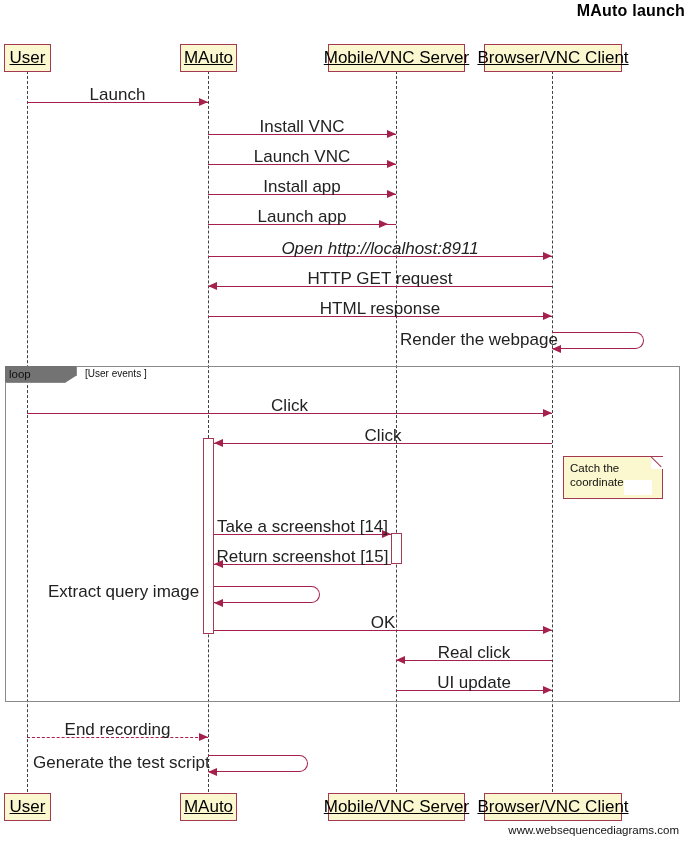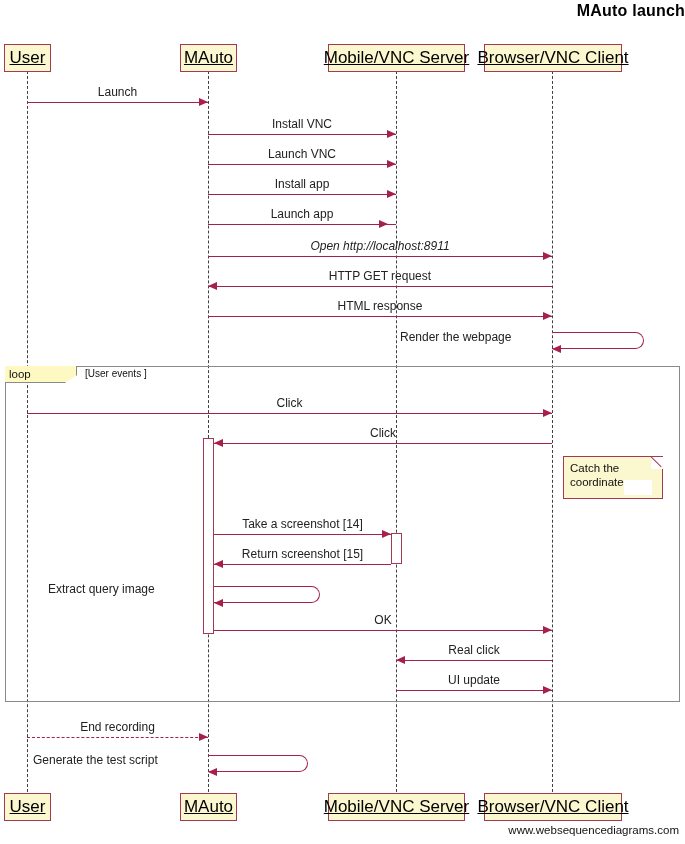--- a/index.html
+++ b/index.html
@@ -77,21 +77,21 @@
     border-bottom: 4.5px solid transparent;
   }
   .arrow-head.right {
     border-left: 9px solid #a5204a;
   }
   .arrow-head.left {
     border-right: 9px solid #a5204a;
   }
   .msg-label {
     position: absolute;
-    font-size: 12px;
+    font-size: 17px;
     color: #222;
     white-space: nowrap;
   }
   .msg-label.center {
     text-align: center;
   }
   
   .self-msg {
     position: absolute;
     box-sizing: border-box;
@@ -104,21 +104,21 @@
   
   #loop-fragment {
     position: absolute;
     box-sizing: border-box;
     border: 1.6px solid #8a8a8a;
     background: transparent;
   }
   #loop-tab {
     position: absolute;
     box-sizing: border-box;
-    background: #fef9c3;
+    background: #737373;
     border-right: 1.4px solid #8a8a8a;
     border-bottom: 1.4px solid #8a8a8a;
     height: 17px;
     display: flex;
     align-items: center;
     padding-left: 4px;
     clip-path: polygon(0 0, 100% 0, 100% 55%, 83% 100%, 0 100%);
   }
   #loop-tab span {
     font-size: 11.5px;

